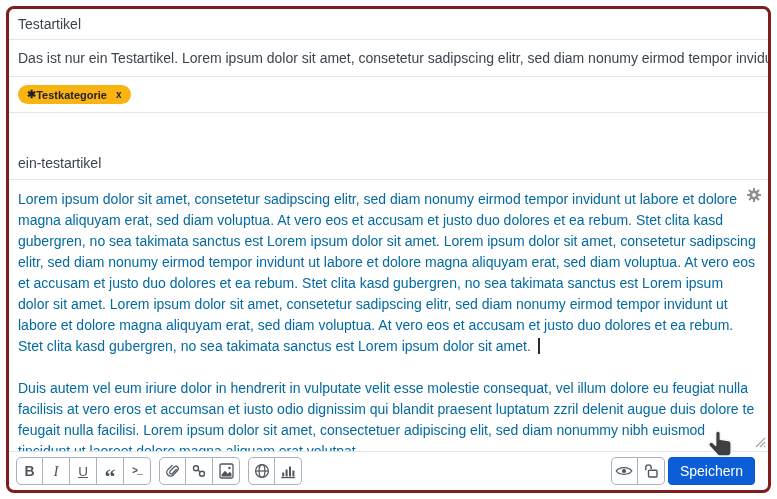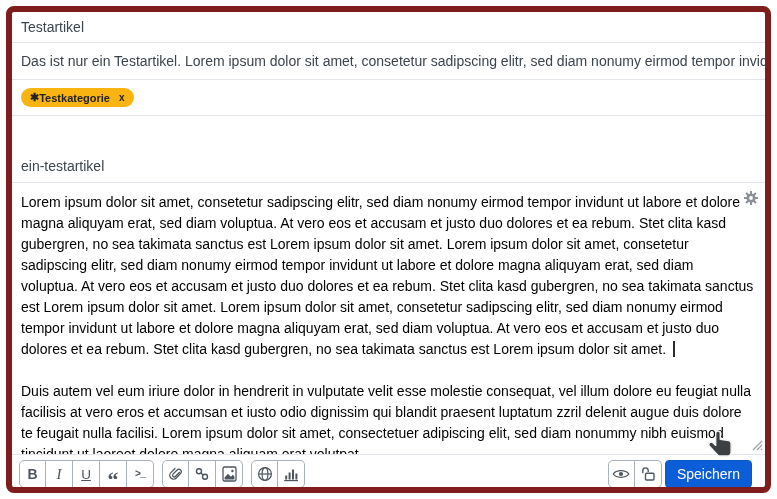--- a/index.html
+++ b/index.html
@@ -1,40 +1,40 @@
 <!DOCTYPE html>
 <html><head>
 <meta charset="utf-8">
 <style>
   * { box-sizing: border-box; margin: 0; padding: 0; }
   html, body { width: 777px; height: 499px; background: #ffffff; overflow: hidden; }
   body { font-family: "Liberation Sans", sans-serif; color: #3c444c; }
 
   .card {
     position: absolute; left: 6px; top: 6px; width: 765px; height: 487px;
-    background: #fff; border: 6px solid #7f1d1d; border-radius: 8px;
+    background: #fff; border: 3px solid #7f1d1d; border-radius: 8px;
     overflow: hidden;
   }
   .row { border-bottom: 1px solid #e2e6ea; display: flex; align-items: center; padding: 0 9px; }
   .title-row { height: 31px; font-size: 14px; }
   .desc-row  { height: 37px; font-size: 14px; white-space: nowrap; overflow: hidden; }
   .tag-row   { height: 36px; }
   .slug-row  { height: 33px; font-size: 14px; margin-top: 34px; }
 
   .tag-pill {
     display: inline-flex; align-items: center; background: #f9b411; color: #222;
     border-radius: 10px; height: 19px; padding: 0 9px; font-size: 11px; font-weight: bold;
     cursor: default;
   }
   .tag-pill .tag-x { margin-left: 9px; font-size: 10px; font-weight: bold; cursor: pointer; }
 
   .body-area {
     position: relative; height: 272px; border-bottom: 1px solid #e2e6ea;
     padding: 9px 11px 16px 9px; overflow: hidden; font-size: 14px; line-height: 21px;
-    color: #000000; cursor: text;
+    color: #0369a1; cursor: text;
   }
   .body-area p { margin: 0 0 21px 0; }
   .caret {
     display: inline-block; width: 0; height: 16px; border-left: 2px solid #2b2b2b;
     vertical-align: -3px; margin-left: 7px;
   }
   .gear { position: absolute; top: 8px; right: 7px; width: 14px; height: 14px; cursor: pointer; }
   .resize-grip { position: absolute; right: 2px; bottom: 3px; width: 12px; height: 12px; cursor: nwse-resize; }
 
   .toolbar {

